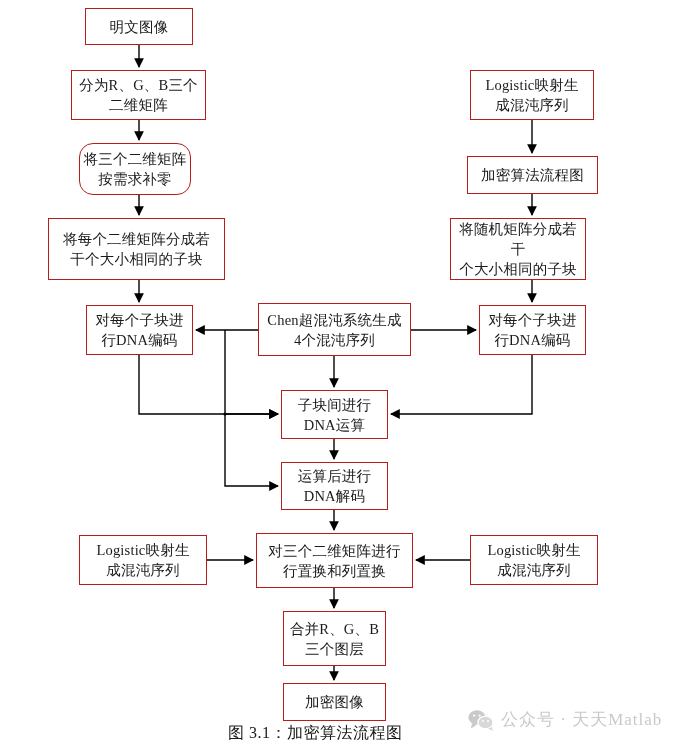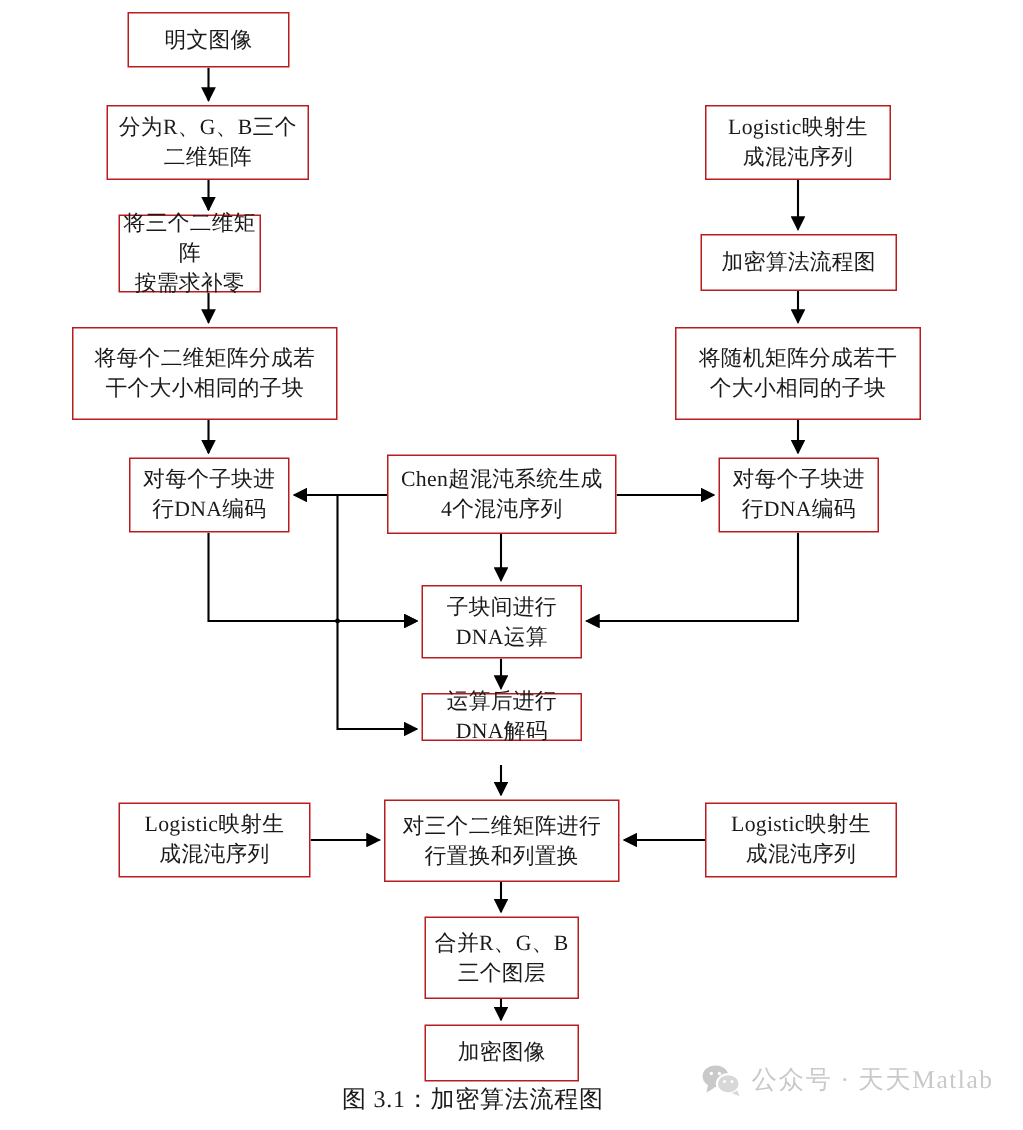--- a/index.html
+++ b/index.html
@@ -99,36 +99,36 @@
       <path d="M 334,662 L 334,680"></path>
     </g>
 
     <circle cx="225" cy="414" r="1.6" fill="#000000"></circle>
   </svg>
 
   <div id="nodes">
       <div class="node-box" style="left: 85px; top: 8px; width: 108px; height: 37px;">明文图像</div>
       <div class="node-box" style="left: 71px; top: 70px; width: 135px; height: 50px;">分为R、G、B三个
 二维矩阵</div>
-      <div class="node-box" style="left: 79px; top: 143px; width: 95px; height: 52px;">将三个二维矩阵
+      <div class="node-box" style="left: 79px; top: 143px; width: 112px; height: 52px; border-radius: 14px;">将三个二维矩阵
 按需求补零</div>
       <div class="node-box" style="left: 48px; top: 218px; width: 177px; height: 62px;">将每个二维矩阵分成若
 干个大小相同的子块</div>
       <div class="node-box" style="left: 86px; top: 305px; width: 107px; height: 50px;">对每个子块进
 行DNA编码</div>
       <div class="node-box" style="left: 258px; top: 303px; width: 153px; height: 53px;">Chen超混沌系统生成
 4个混沌序列</div>
       <div class="node-box" style="left: 281px; top: 390px; width: 107px; height: 49px;">子块间进行
 DNA运算</div>
-      <div class="node-box" style="left: 281px; top: 462px; width: 107px; height: 32px;">运算后进行
+      <div class="node-box" style="left: 281px; top: 462px; width: 107px; height: 48px;">运算后进行
 DNA解码</div>
       <div class="node-box" style="left: 470px; top: 70px; width: 124px; height: 50px;">Logistic映射生
 成混沌序列</div>
       <div class="node-box" style="left: 467px; top: 156px; width: 131px; height: 38px;">加密算法流程图</div>
-      <div class="node-box" style="left: 450px; top: 218px; width: 164px; height: 62px;">将随机矩阵分成若干
+      <div class="node-box" style="left: 450px; top: 218px; width: 136px; height: 62px;">将随机矩阵分成若干
 个大小相同的子块</div>
       <div class="node-box" style="left: 479px; top: 305px; width: 107px; height: 50px;">对每个子块进
 行DNA编码</div>
       <div class="node-box" style="left: 79px; top: 535px; width: 128px; height: 50px;">Logistic映射生
 成混沌序列</div>
       <div class="node-box" style="left: 256px; top: 533px; width: 157px; height: 55px;">对三个二维矩阵进行
 行置换和列置换</div>
       <div class="node-box" style="left: 470px; top: 535px; width: 128px; height: 50px;">Logistic映射生
 成混沌序列</div>
       <div class="node-box" style="left: 283px; top: 611px; width: 103px; height: 55px;">合并R、G、B

